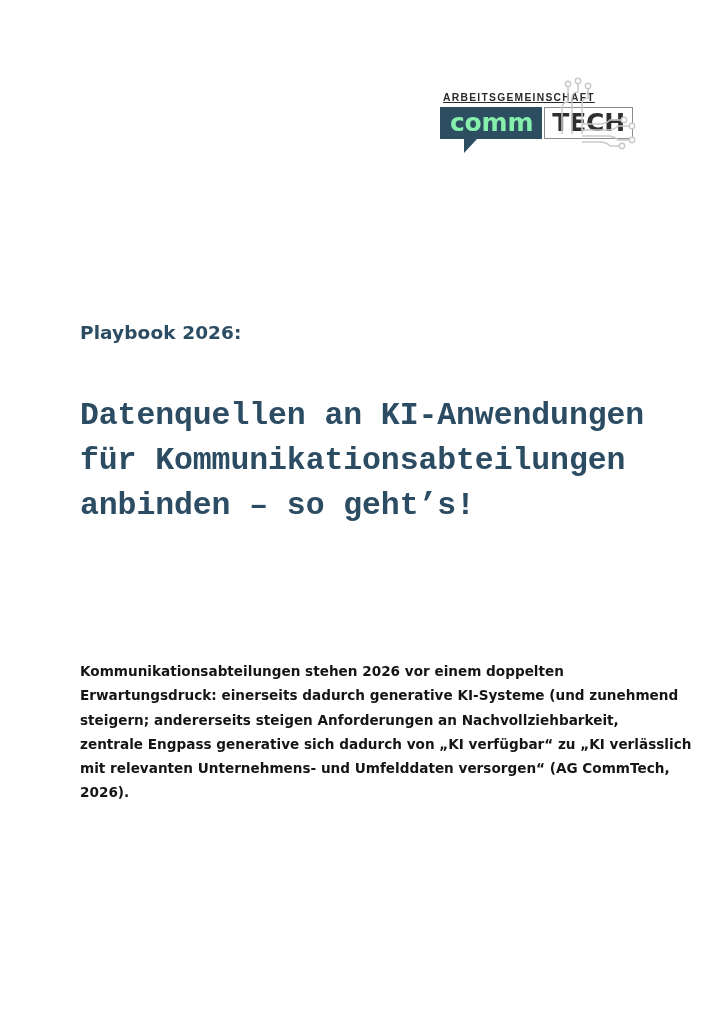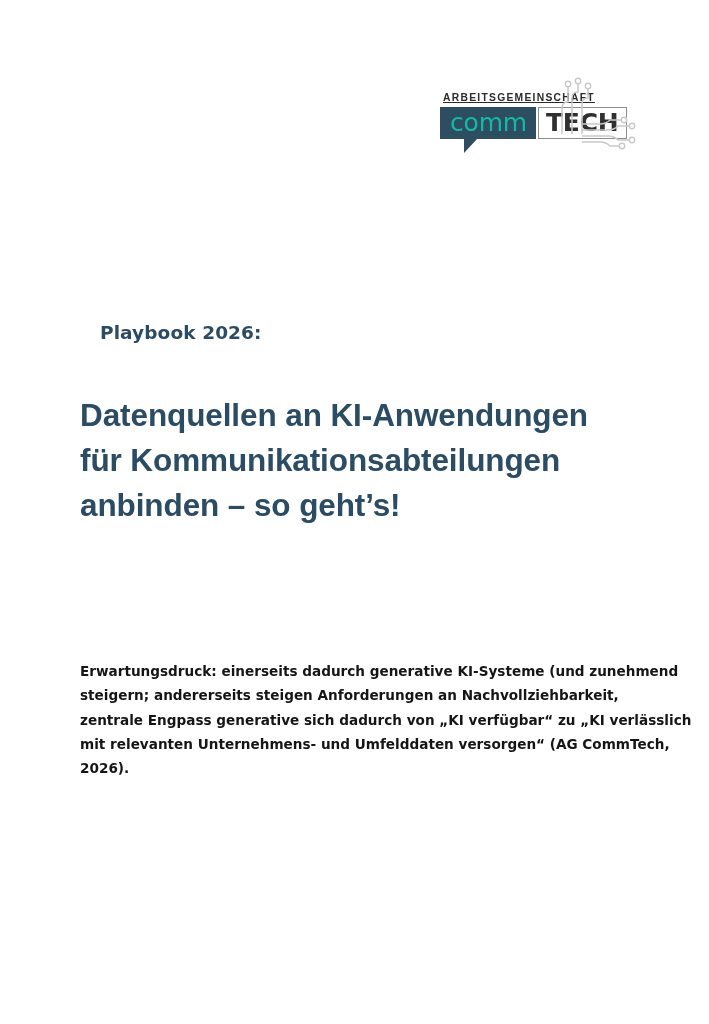--- a/index.html
+++ b/index.html
@@ -47,23 +47,23 @@
     position: absolute;
     left: 0px;
     top: 29px;
     display: flex;
     align-items: stretch;
     height: 32px;
   }
   .logo-comm {
     position: relative;
     background: #2d4d60;
-    color: #14b8a6;
+    color: #86efac;
     font-size: 25px;
-    font-weight: 400;
+    font-weight: 700;
     line-height: 32px;
     padding: 0 9px 0 10px;
     letter-spacing: -0.2px;
     font-family: "DejaVu Sans", sans-serif;
     box-sizing: border-box;
   }
   .logo-comm::after {
     content: "";
     position: absolute;
     left: 24px;
@@ -99,33 +99,32 @@
   
   .kicker {
     position: absolute;
     left: 80px;
     top: 322px;
     font-size: 18.5px;
     font-weight: 700;
     color: #2b4c63;
     letter-spacing: 0.1px;
     font-family: "DejaVu Sans", sans-serif;
-    margin-left: 20px;
   }
   .main-title {
     position: absolute;
     left: 80px;
     top: 372px;
     width: 580px;
     font-size: 31.5px;
     font-weight: 700;
     line-height: 45px;
     color: #2b4c63;
     letter-spacing: -0.1px;
-    font-family: Liberation Sans, sans-serif;
+    font-family: Liberation Mono, monospace;
   }
   .main-title .tl {
     display: block;
     white-space: nowrap;
   }
 
   
   .lead {
     position: absolute;
     left: 80px;
@@ -181,20 +180,21 @@
 
   <div class="kicker">Playbook 2026:</div>
 
   <h1 class="main-title">
     <span class="tl">Datenquellen an KI-Anwendungen</span>
     <span class="tl">für Kommunikationsabteilungen</span>
     <span class="tl">anbinden – so geht’s!</span>
   </h1>
 
   <div class="lead">
+    <span class="tl">Kommunikationsabteilungen stehen 2026 vor einem doppelten</span>
     <span class="tl">Erwartungsdruck: einerseits dadurch generative KI-Systeme (und zunehmend</span>
     <span class="tl">steigern; andererseits steigen Anforderungen an Nachvollziehbarkeit,</span>
     <span class="tl">zentrale Engpass generative sich dadurch von „KI verfügbar“ zu „KI verlässlich</span>
     <span class="tl">mit relevanten Unternehmens- und Umfelddaten versorgen“ (AG CommTech,</span>
     <span class="tl">2026).</span>
   </div>
 
 </div>
 
 </body></html>

